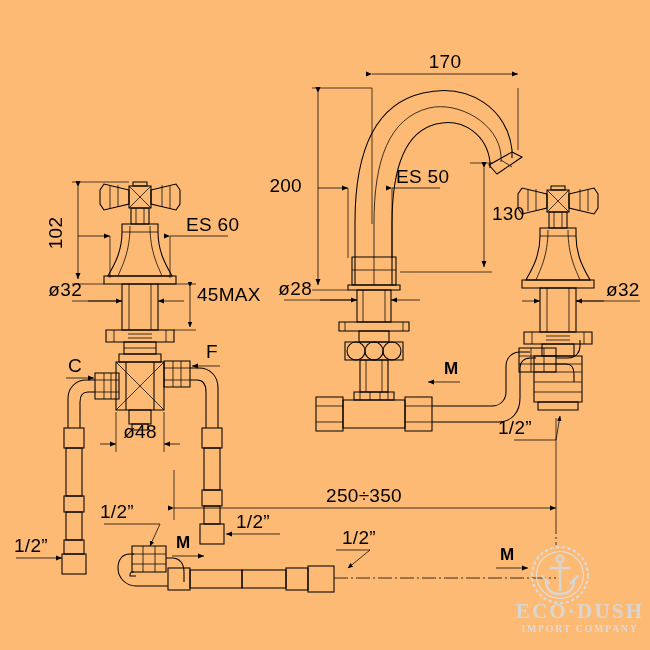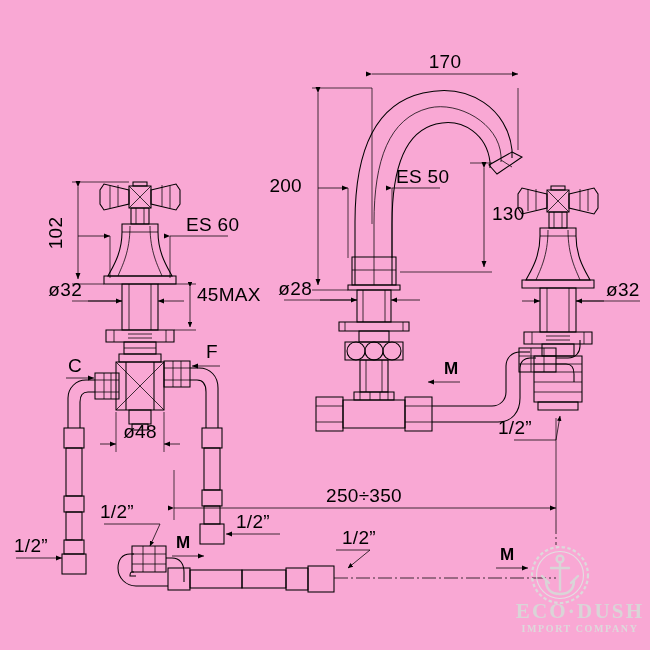--- a/index.html
+++ b/index.html
@@ -5,21 +5,21 @@
 <style>
   html, body {
     margin: 0;
     padding: 0;
     background: #ffffff;
   }
   #drawing-root {
     position: relative;
     width: 650px;
     height: 650px;
-    background: #f9a8d4;
+    background: #fdba74;
     font-family: "Liberation Sans", sans-serif;
     overflow: hidden;
   }
   svg#tech-drawing {
     display: block;
     width: 650px;
     height: 650px;
   }
   .dim-text {
     font-family: "Liberation Sans", sans-serif;

